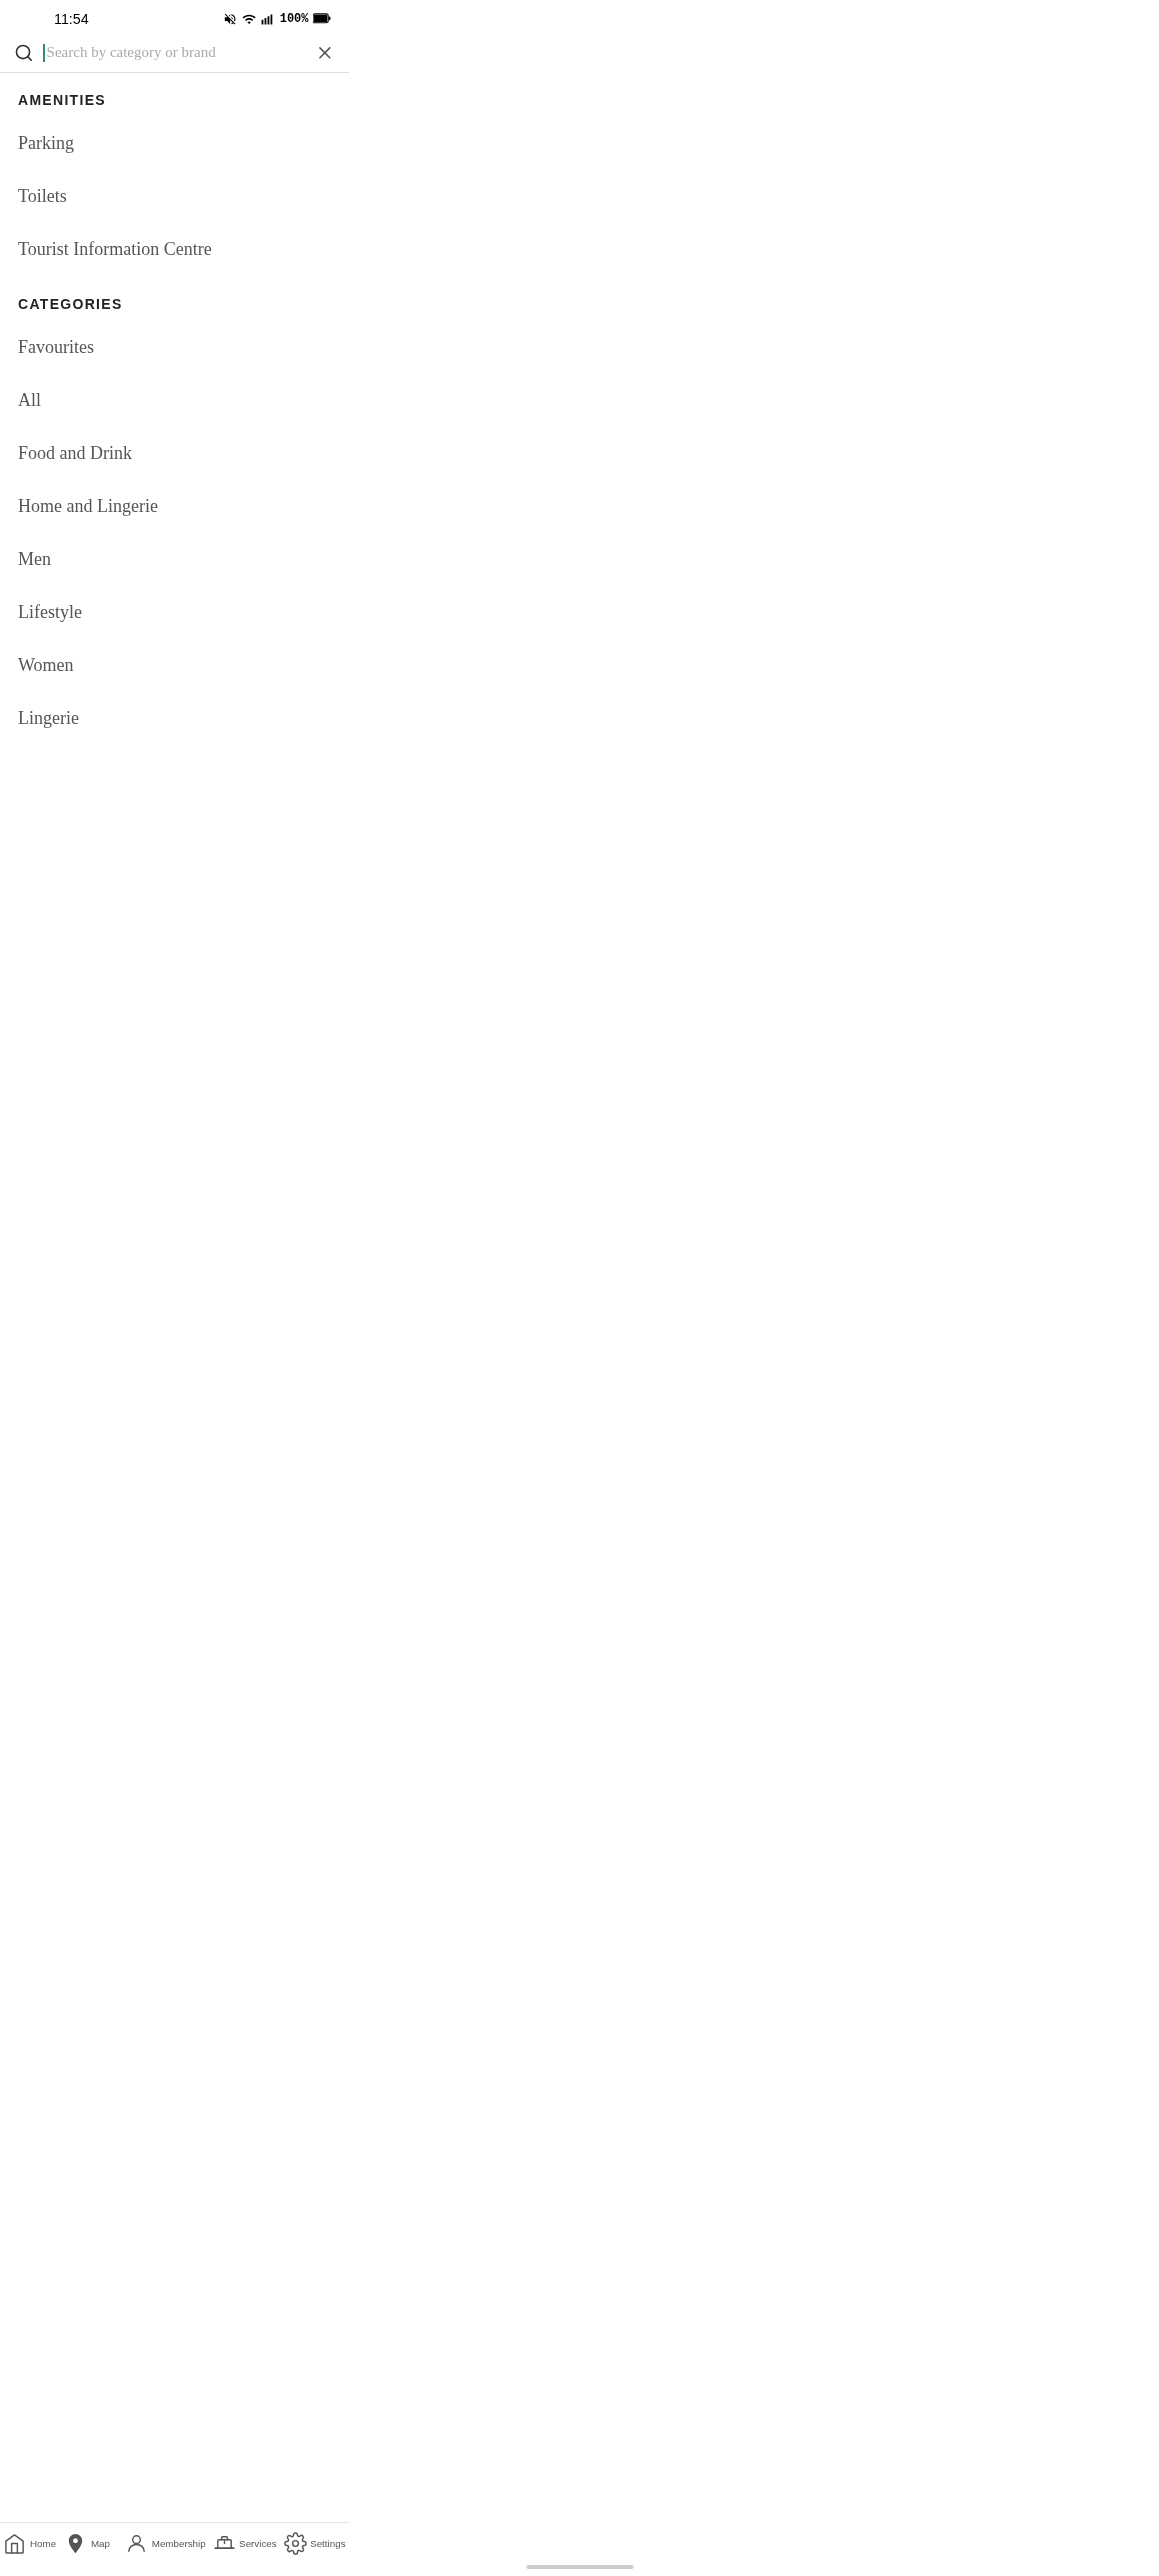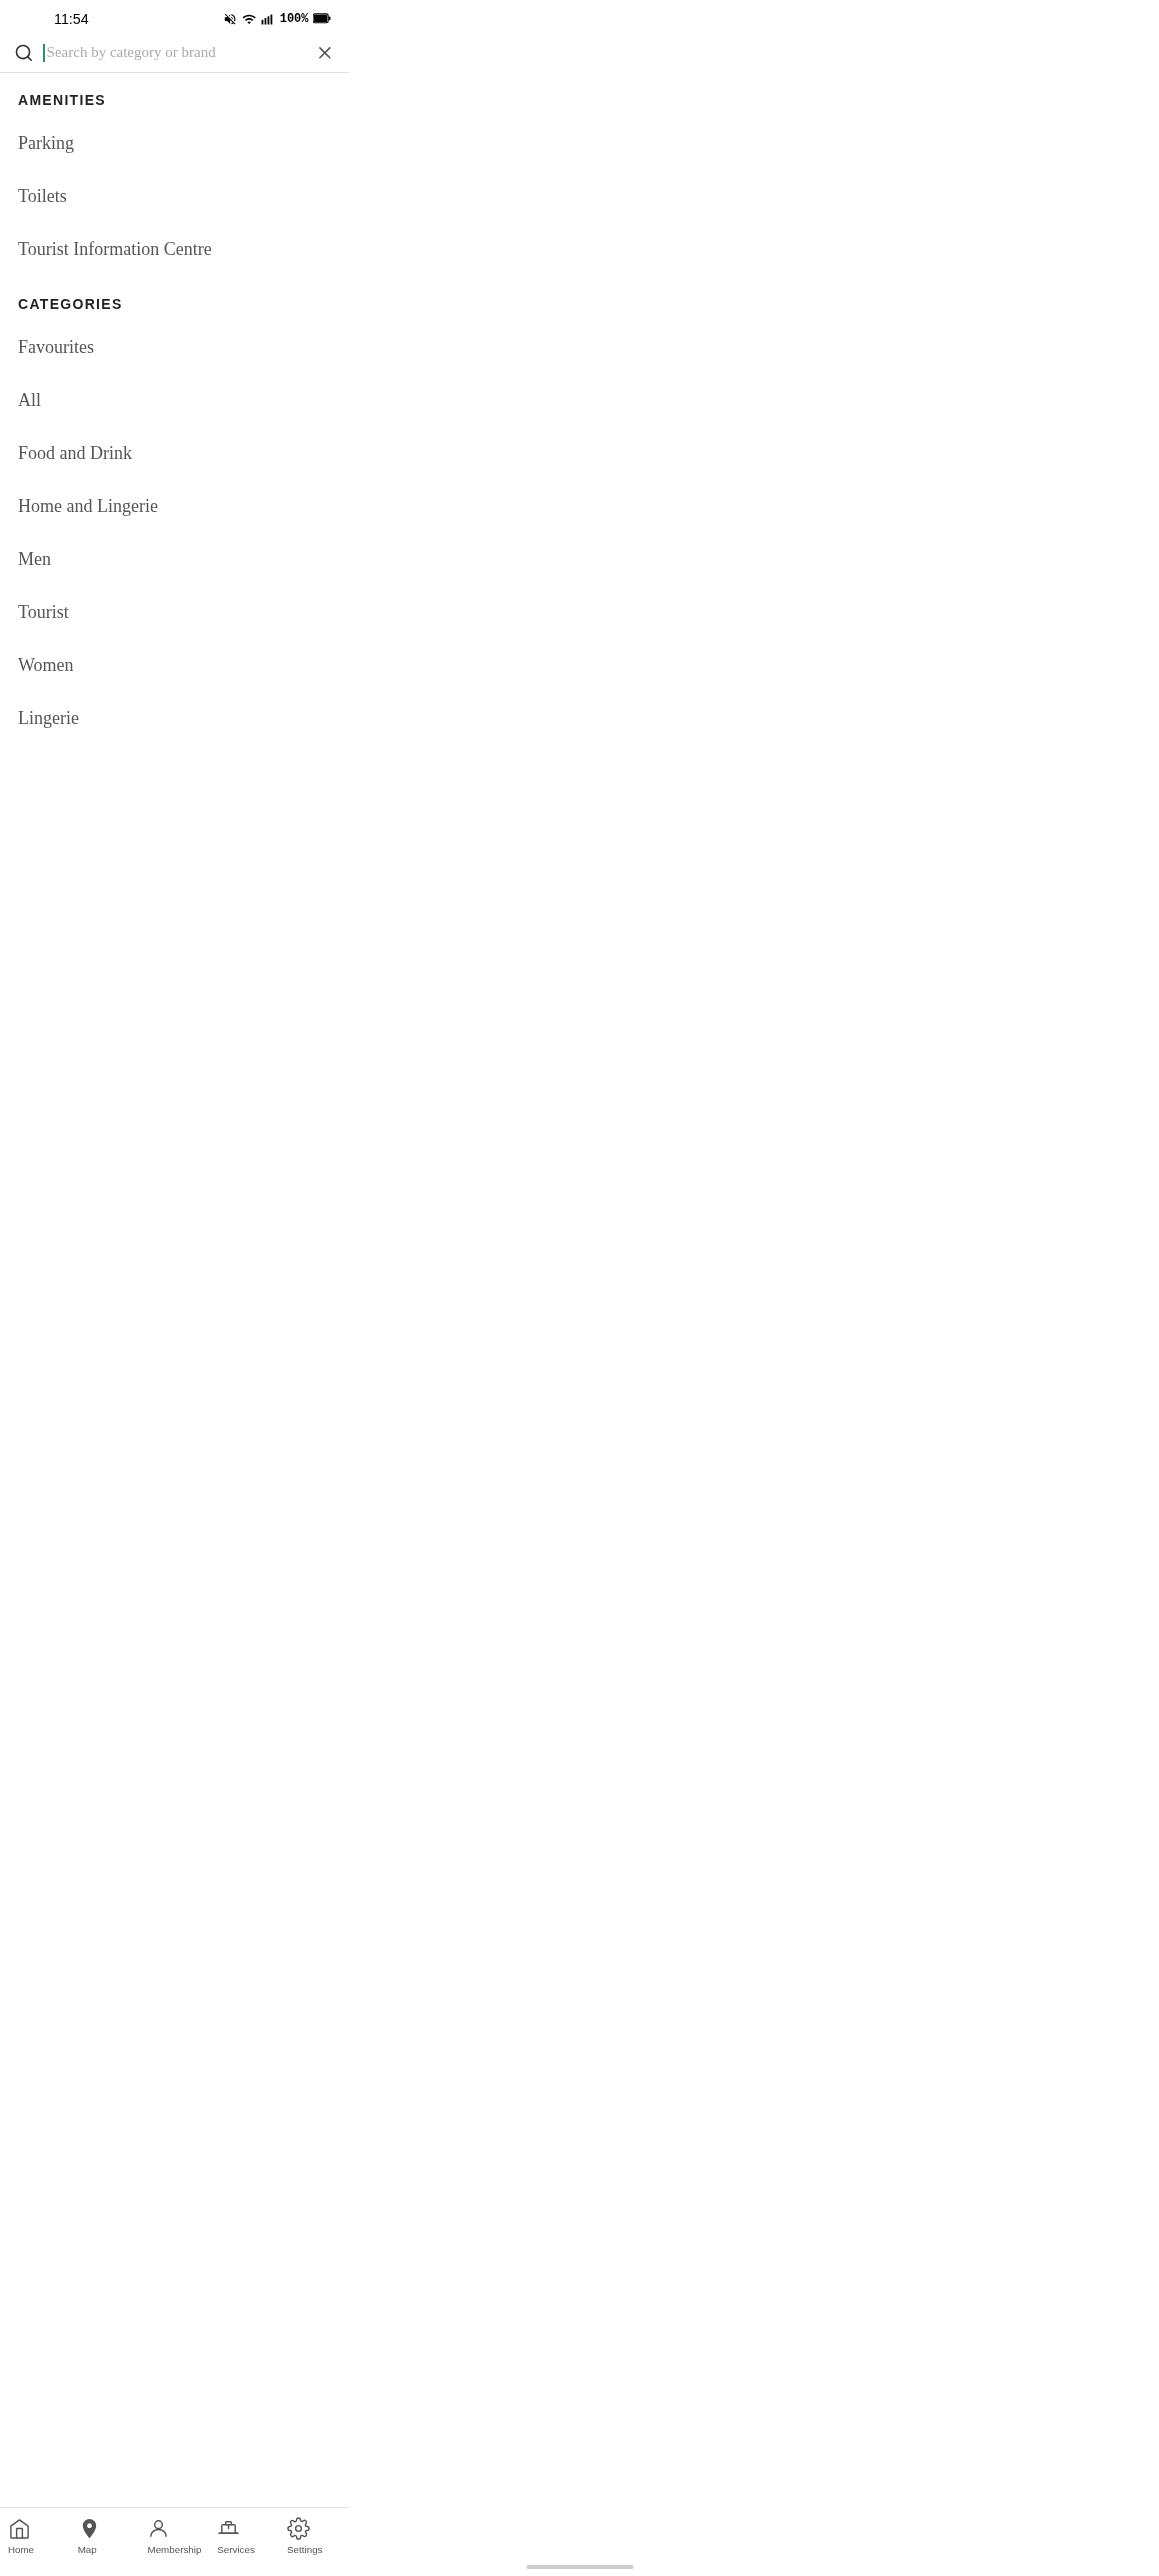--- a/index.html
+++ b/index.html
@@ -129,21 +129,22 @@
       background: #ffffff;
       border-top: 0.9px solid #e5e5e5;
       display: flex;
       justify-content: space-around;
       align-items: center;
       padding: 9px 0 21.5px 0;
     }
 
     .nav-item {
       display: flex;
-      flex-direction: column;
+      flex-direction: row;
+      align-items: center;
       gap: 3.6px;
       cursor: pointer;
       min-width: 54px;
     }
 
     .nav-item svg {
       width: 23px;
       height: 23px;
     }
 
@@ -228,21 +229,21 @@
     <div class="list-item">Tourist Information Centre</div>
   </div>
 
   <div>
     <div class="section-header">CATEGORIES</div>
     <div class="list-item">Favourites</div>
     <div class="list-item">All</div>
     <div class="list-item">Food and Drink</div>
     <div class="list-item">Home and Lingerie</div>
     <div class="list-item">Men</div>
-    <div class="list-item">Tourist</div>
+    <div class="list-item">Lifestyle</div>
     <div class="list-item">Women</div>
     <div class="list-item">Lingerie</div>
   </div>
 
 </div>
 
 <nav class="bottom-nav">
 
   <div class="nav-item">
     <svg viewBox="0 0 24 24" fill="none" stroke="#555" stroke-width="1.5" stroke-linecap="round" stroke-linejoin="round">

